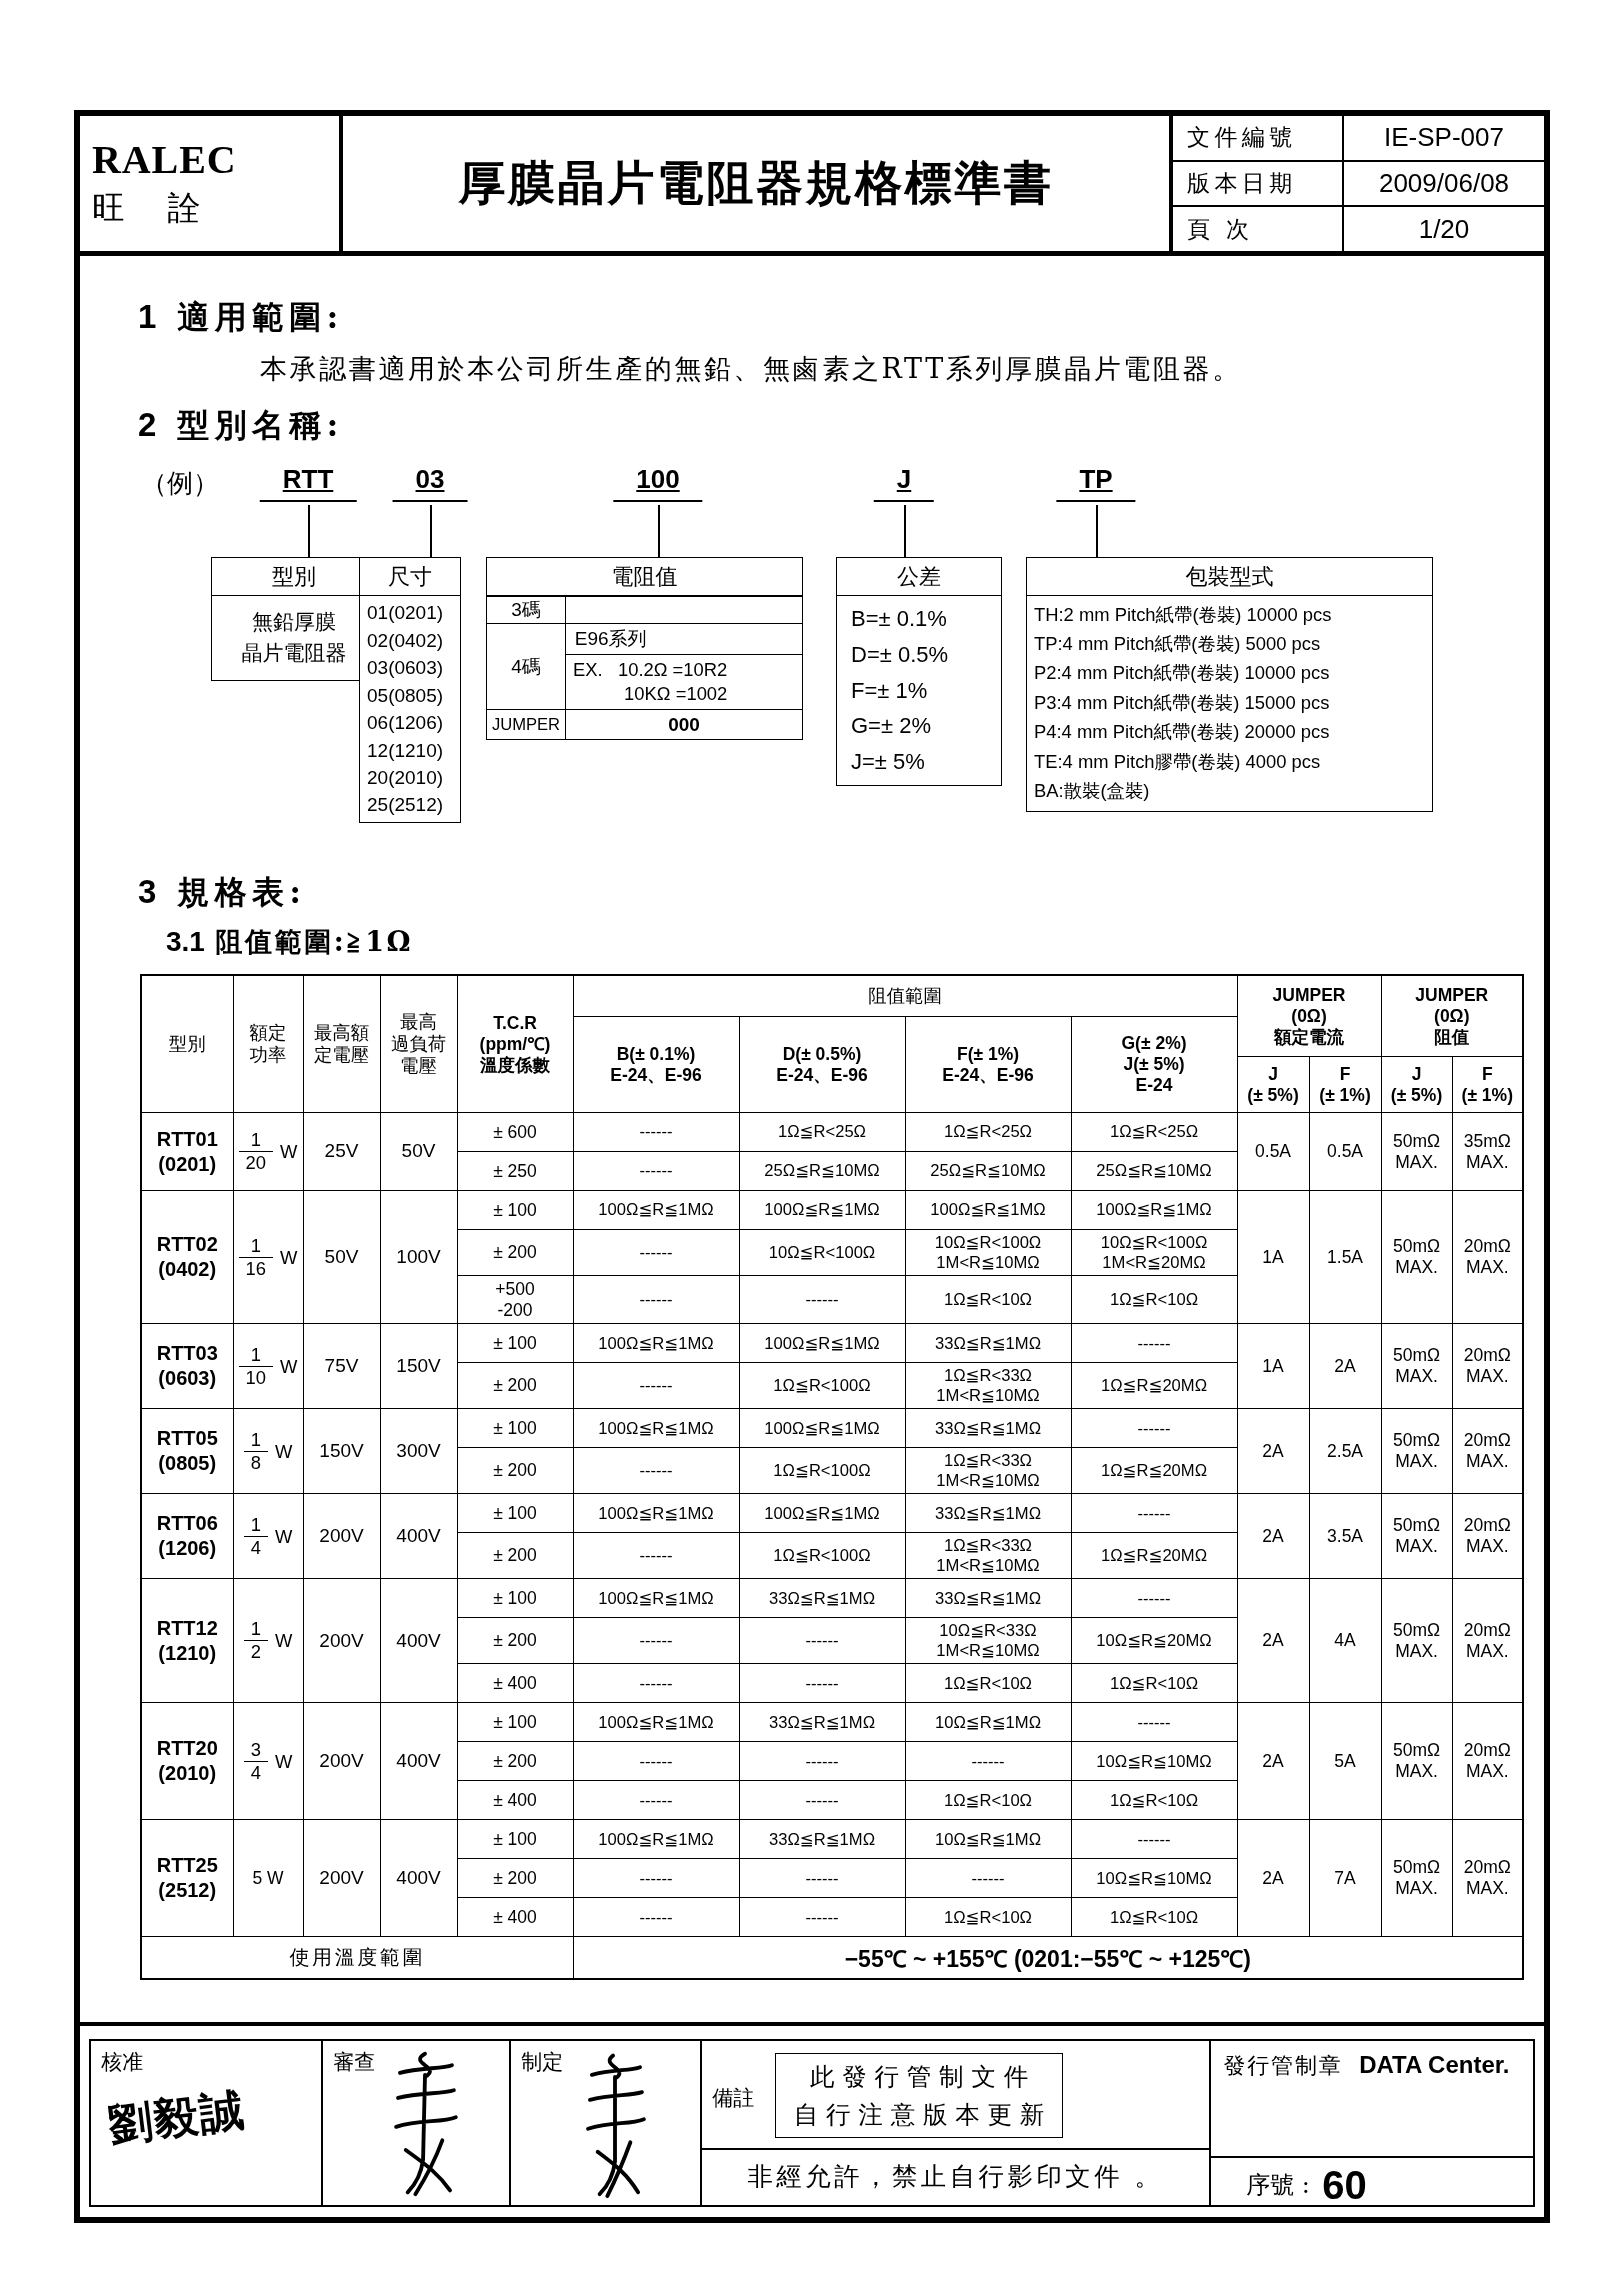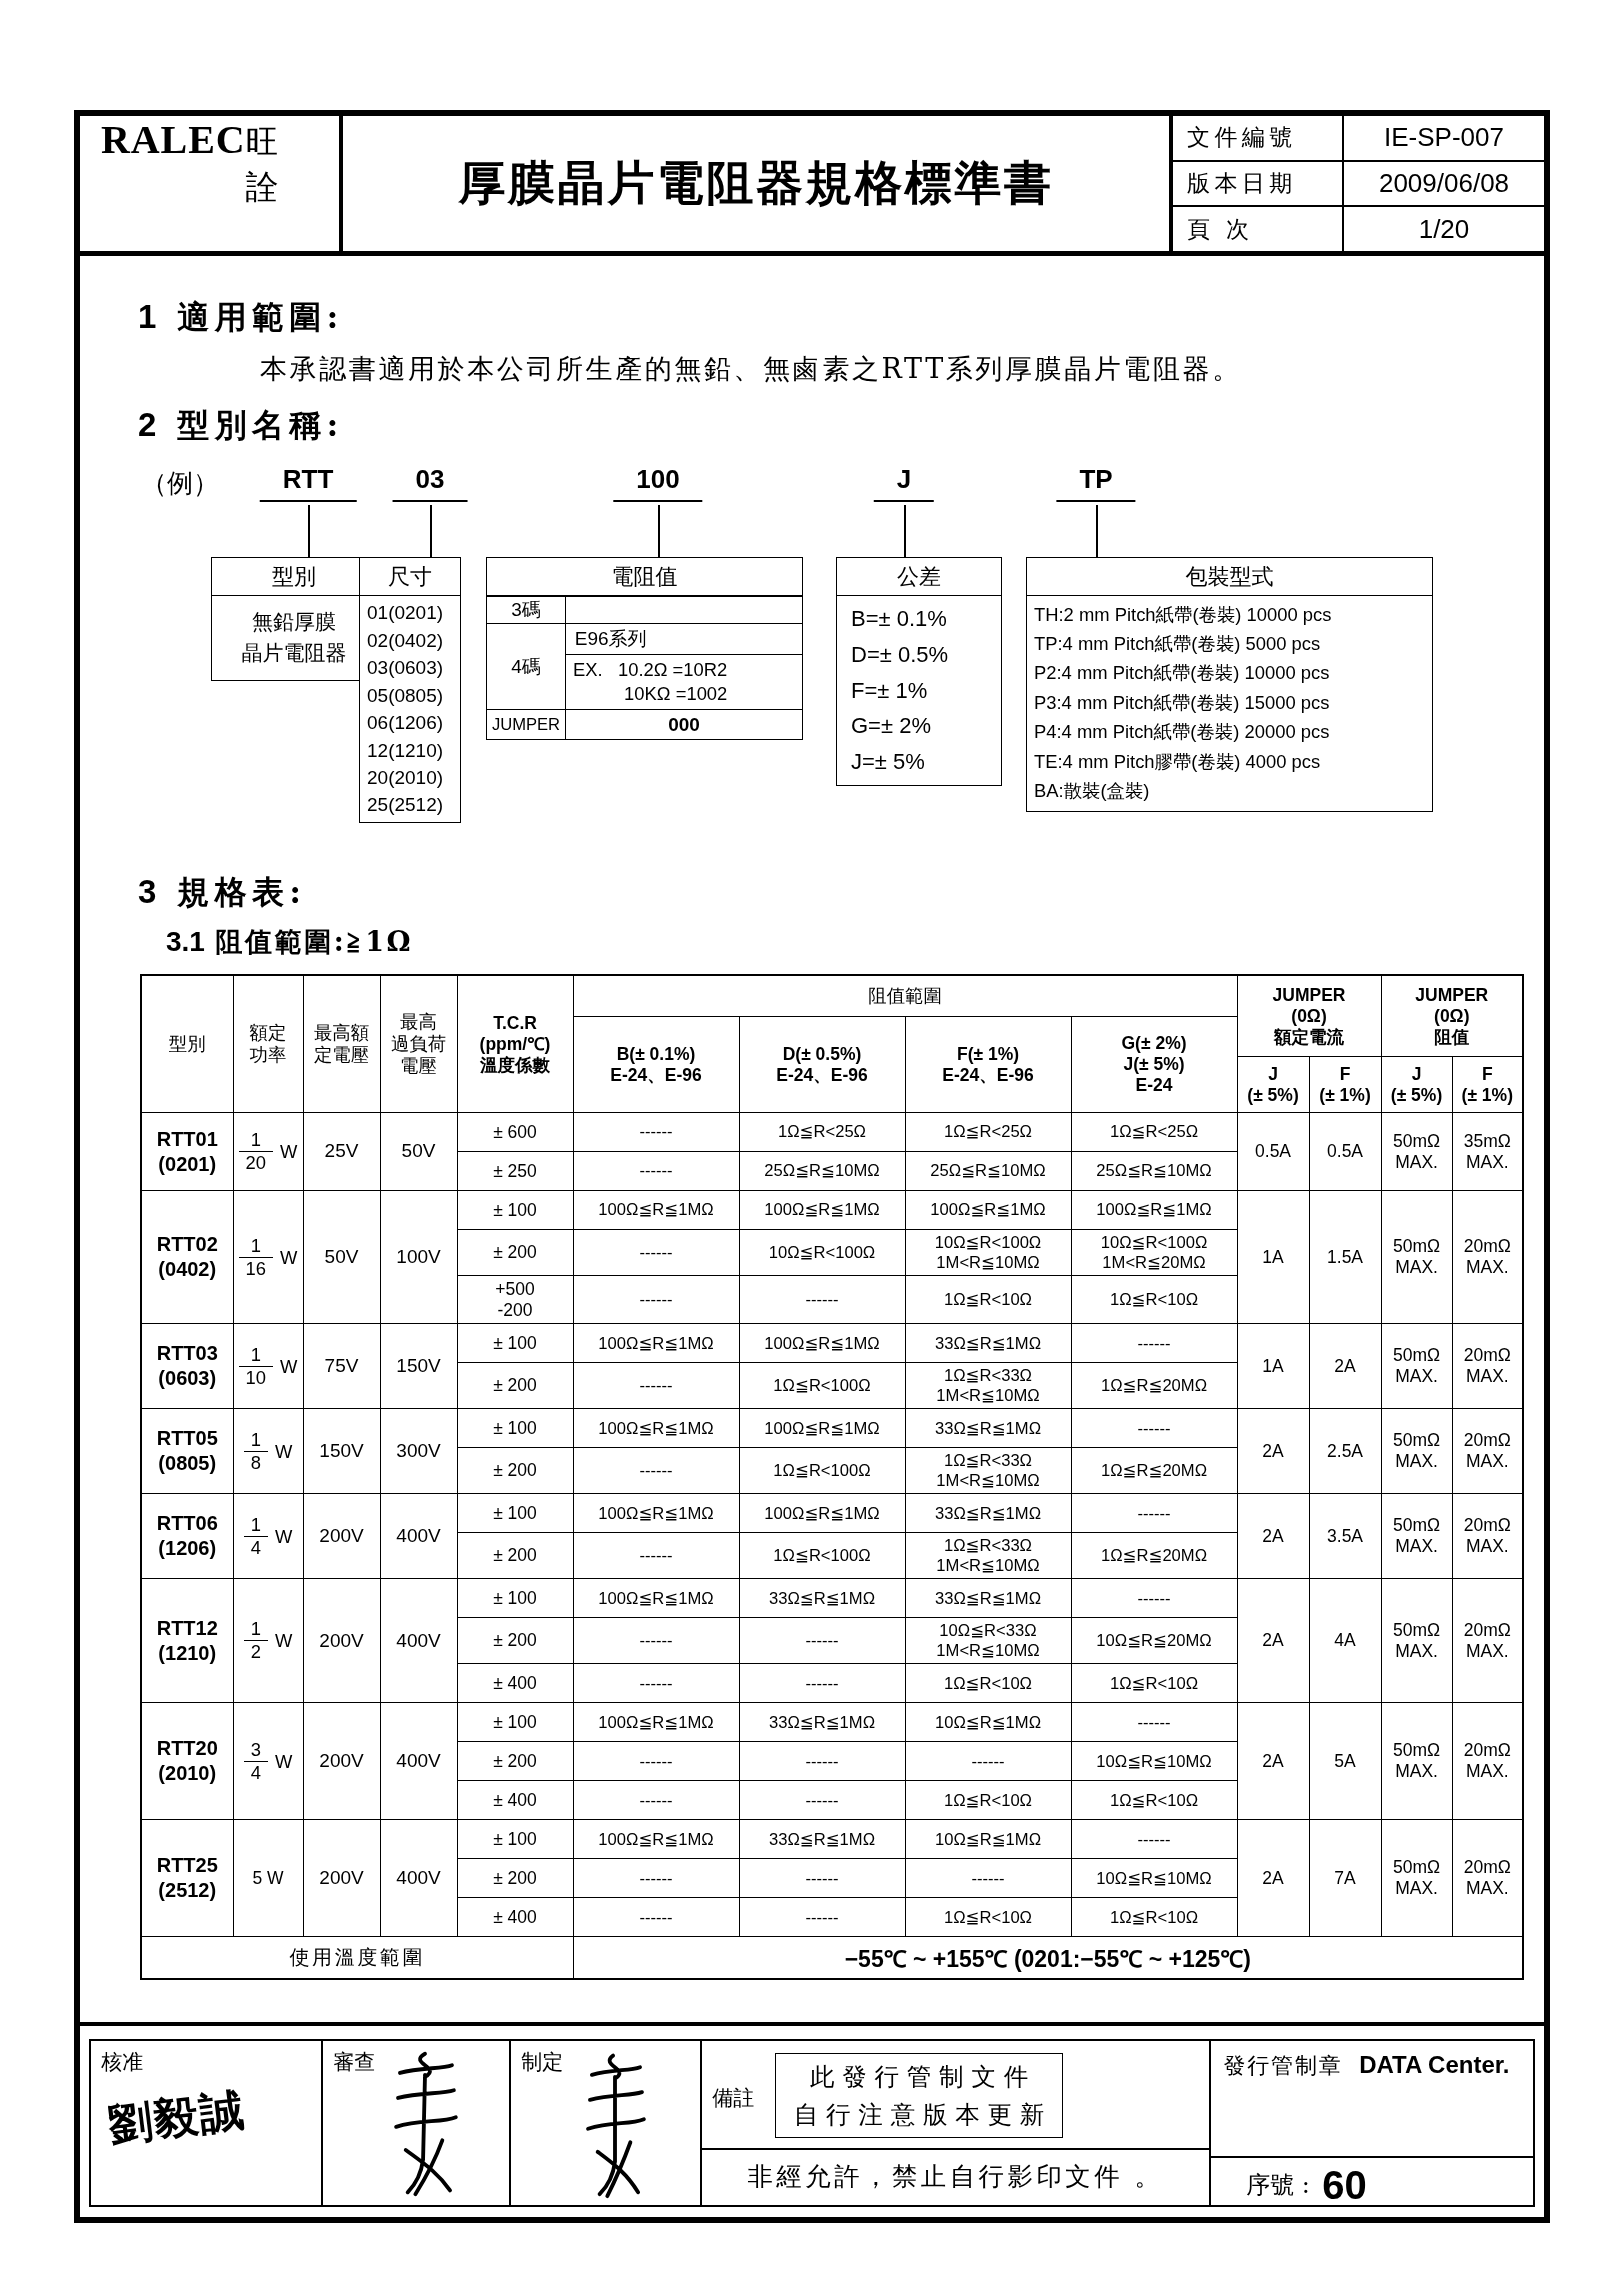--- a/index.html
+++ b/index.html
@@ -14,21 +14,21 @@
 
   
   .frame {
     position: absolute; left: 74px; top: 110px;
     width: 1476px; height: 2113px;
     border: 6.1px solid #000;
   }
 
   
   .hdr { display: flex; height: 140px; border-bottom: 5.3px solid #000; }
-  .hdr-brand { width: 263px; border-right: 4.4px solid #000; display: flex; flex-direction: row; justify-content: center; padding-left: 21px; }
+  .hdr-brand { width: 263px; border-right: 4.4px solid #000; display: flex; flex-direction: column; justify-content: center; padding-left: 12px; }
   .brand-en { font-size: 40px; font-weight: bold; letter-spacing: 0.9px; font-family: "Liberation Serif", serif; }
   .brand-cn { font-size: 33px; letter-spacing: 16px; margin-top: 3.5px; }
   .hdr-title { flex: 1; display: flex; align-items: center; justify-content: center; font-size: 47px; font-weight: bold; letter-spacing: 2.6px; }
   .hdr-info { width: 375px; border-left: 4.4px solid #000; display: flex; flex-direction: column; }
   .info-row { flex: 1; display: flex; border-bottom: 2.6px solid #000; }
   .info-row:last-child { border-bottom: none; }
   .info-label { width: 171px; border-right: 2.6px solid #000; display: flex; align-items: center; padding-left: 14px; font-size: 23px; letter-spacing: 4.4px; }
   .info-value { flex: 1; display: flex; align-items: center; justify-content: center; font-size: 26px; }
 
   
@@ -36,21 +36,21 @@
   .sec-num { font-size: 33px; margin-right: 21px; }
   .sec-title { font-size: 32px; letter-spacing: 5.3px; font-weight: bold; }
   .sec1-body { margin: 10.5px 0 0 180px; font-size: 27px; letter-spacing: 2.6px; }
   .sec-sub { margin: 8.8px 0 0 86px; font-weight: bold; }
   .sec-sub .sec-num { font-size: 28px; margin-right: 10.5px; }
   .sec-sub .sec-title { font-size: 27px; letter-spacing: 2.6px; }
 
   
   .example { position: relative; height: 377px; margin-top: 14px; }
   .ex-label { position: absolute; left: 61px; top: 3.5px; font-size: 26px; }
-  .code { position: absolute; top: 0; transform: translateX(-50%); font-size: 26px; font-weight: bold; padding: 1.8px 23px 5.3px; border-bottom: 2.6px solid #000; }
+  .code { position: absolute; top: 0; transform: translateX(-50%); font-size: 26px; font-weight: bold; padding: 1.8px 23px 5.3px; border-bottom: 2.6px solid #000; text-decoration: underline; }
   .c0 { left: 228px; } .c1 { left: 350px; } .c2 { left: 578px; } .c3 { left: 824px; } .c4 { left: 1016px; }
   .vline { position: absolute; top: 43px; height: 53px; width: 1.8px; background: #000; }
   .v0 { left: 228px; } .v1 { left: 350px; } .v2 { left: 578px; } .v3 { left: 824px; } .v4 { left: 1016px; }
   .box { position: absolute; top: 95px; border: 1.8px solid #000; background: #fff; }
   .box-title { text-align: center; font-size: 22px; padding: 3.5px 0; border-bottom: 1.8px solid #000; }
   .type-box { left: 131px; width: 166px; }
   .type-body { padding: 10.5px 3.5px; text-align: center; font-size: 21px; line-height: 1.5; }
   .size-box { left: 279px; width: 102px; }
   .size-item { font-size: 19px; line-height: 1.35; padding: 0.9px 7px; }
   .size-box .box-items { padding: 3.5px 0; }

